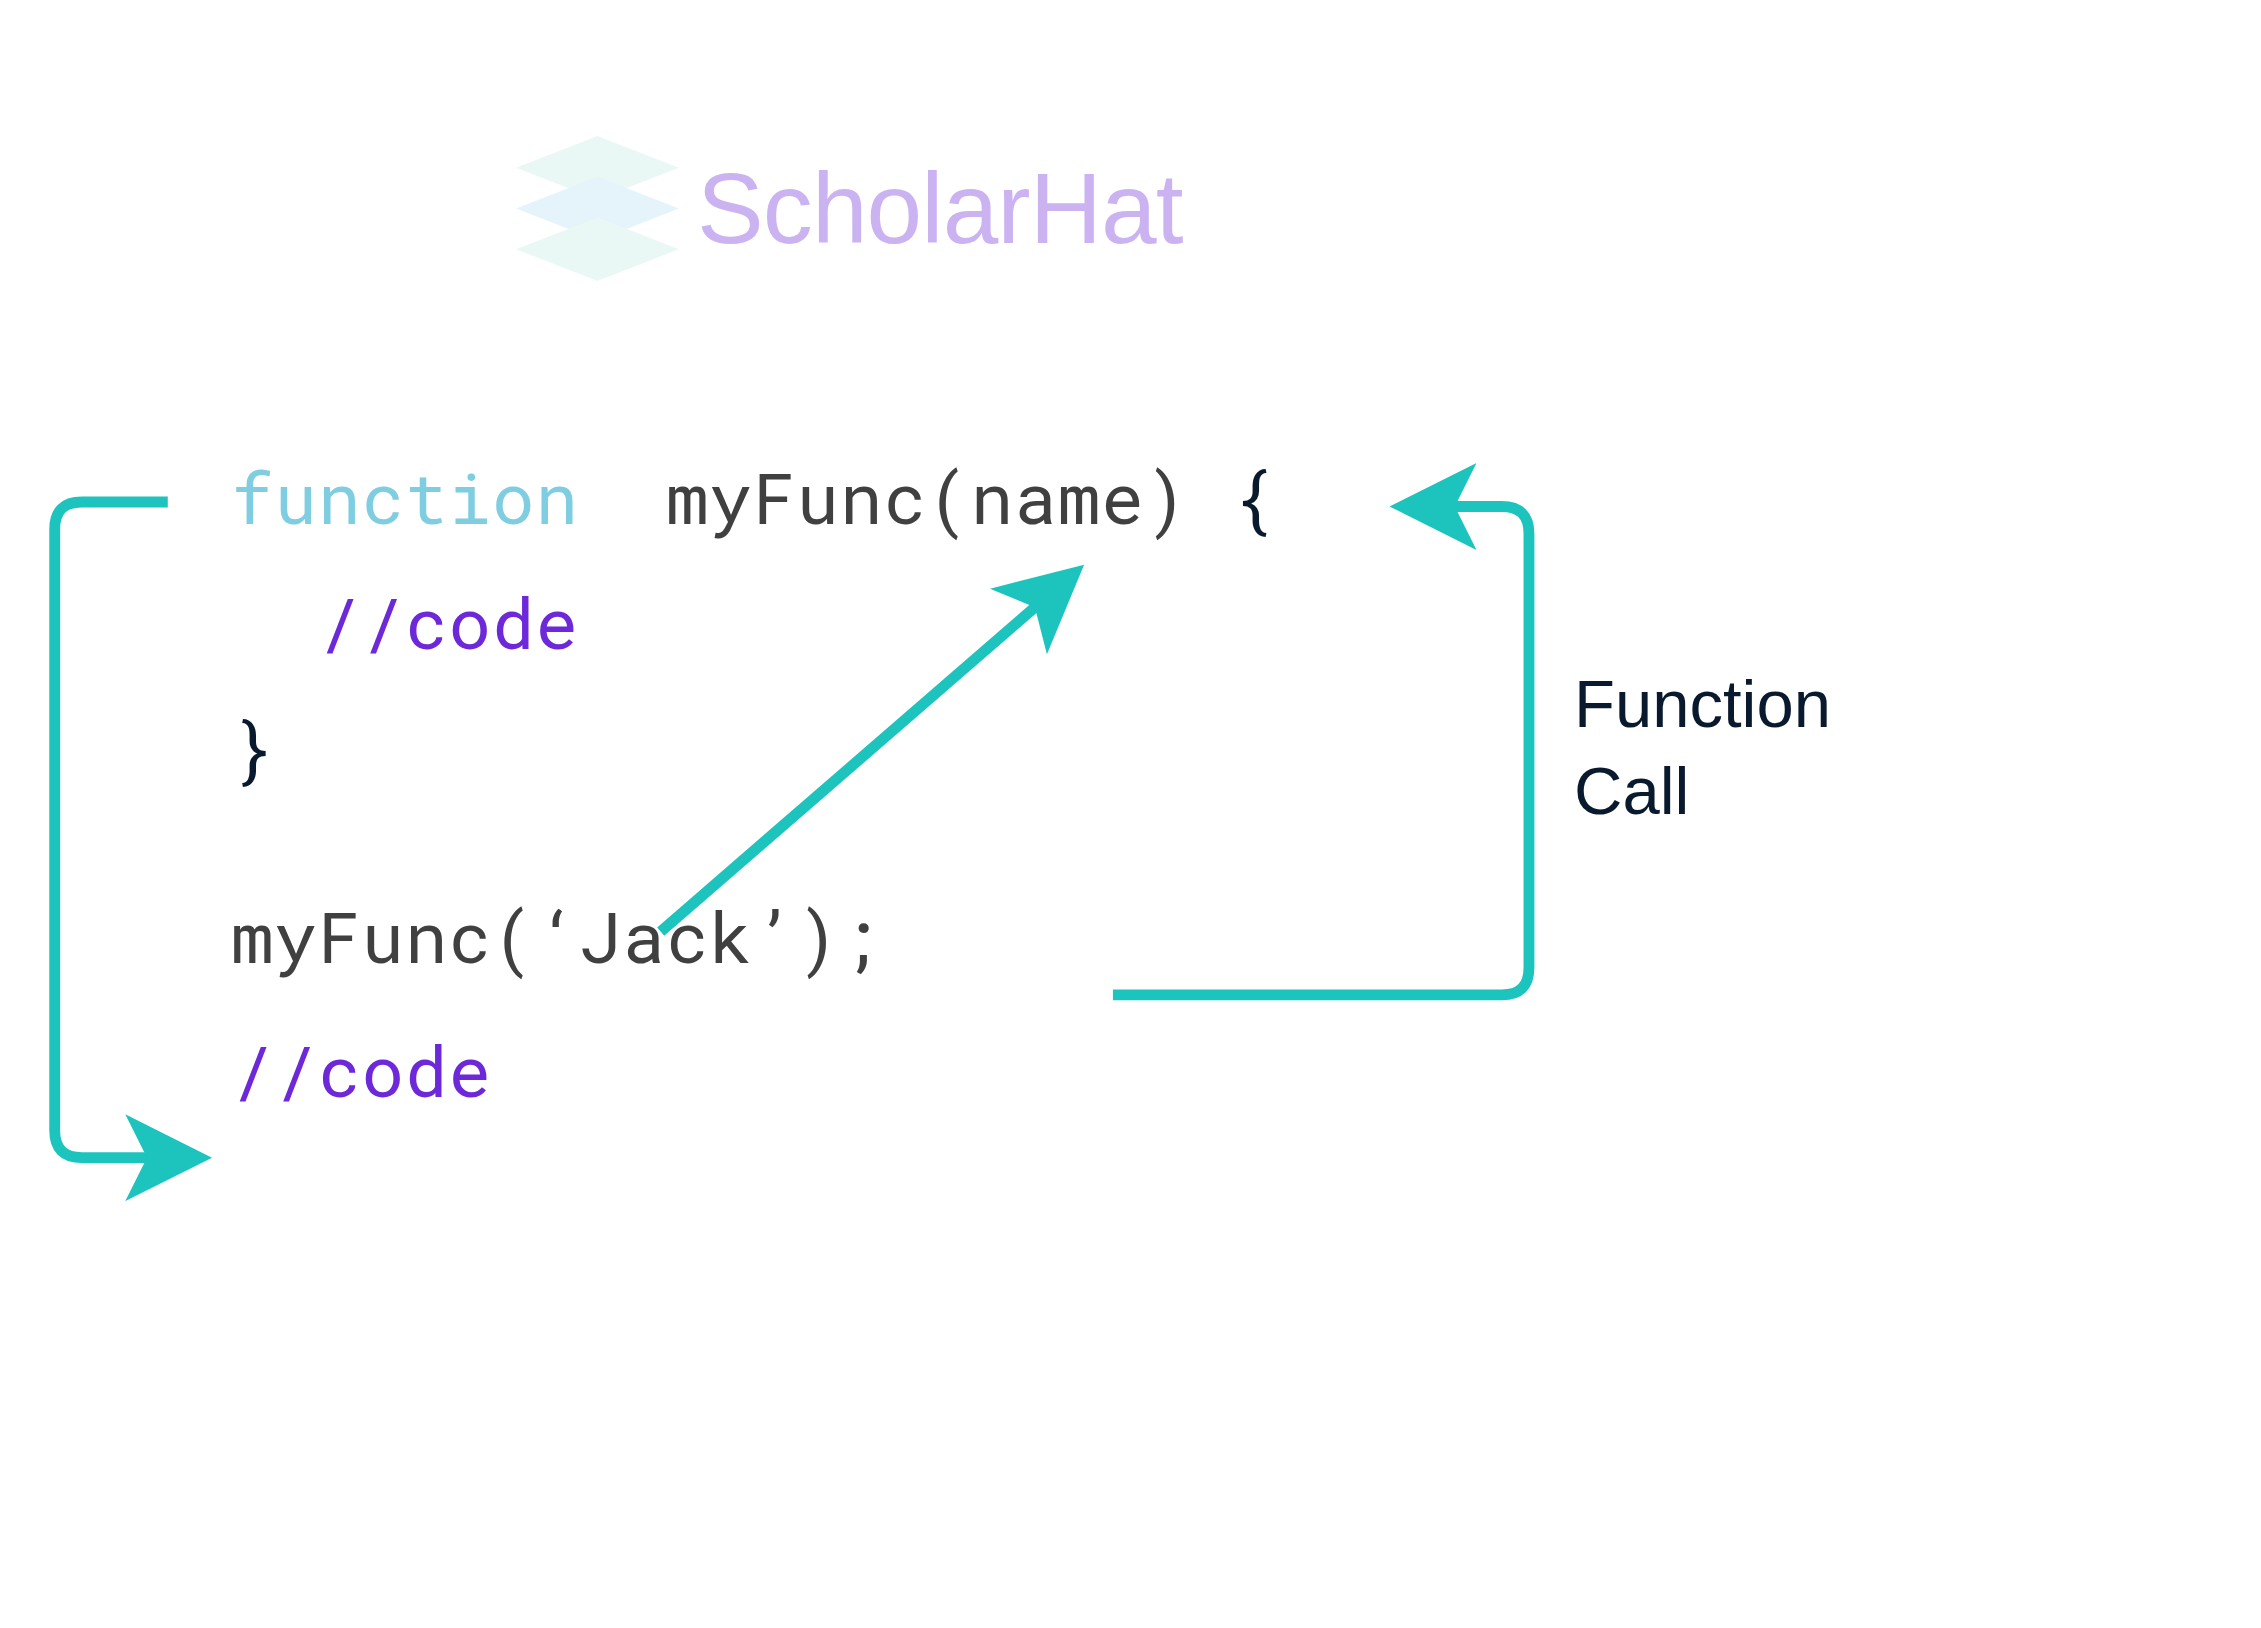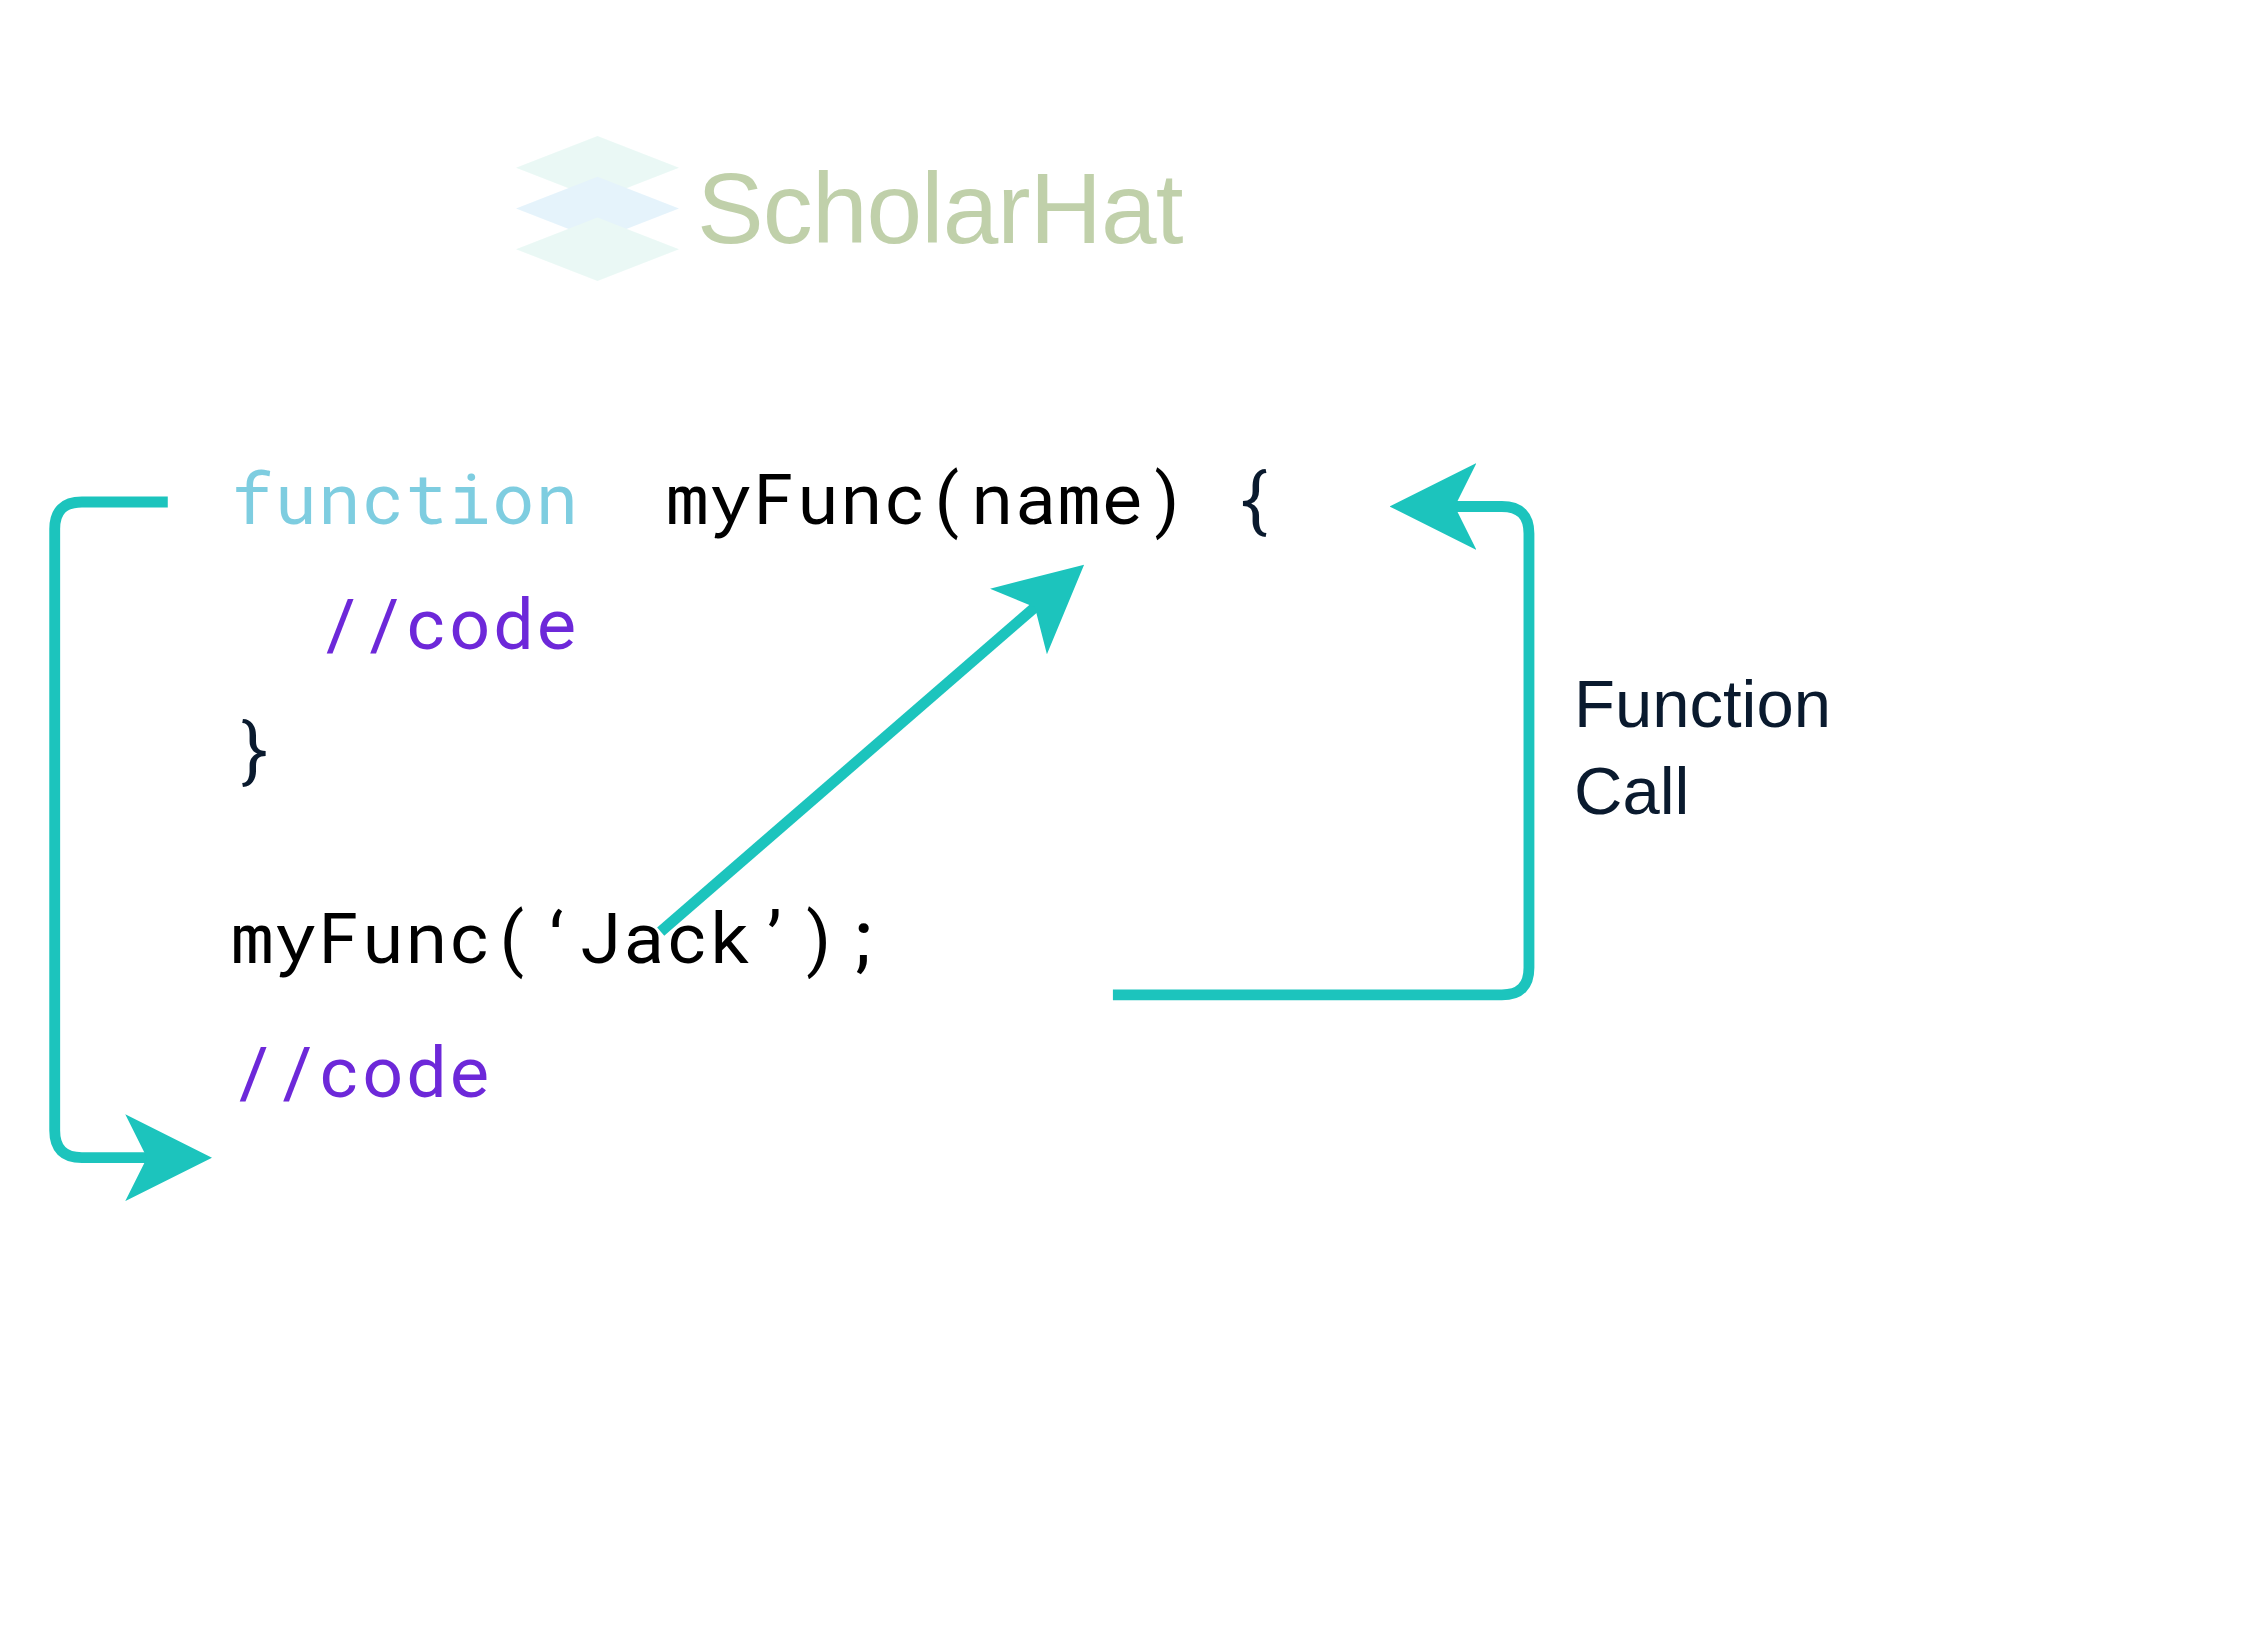--- a/index.html
+++ b/index.html
@@ -24,35 +24,35 @@
     gap: 18px;
     opacity: 0.35;
   }
   .logo-icon {
     width: 163px;
     height: 145px;
   }
   .logo-text {
     font-size: 100px;
     font-weight: 500;
-    color: #4d7c0f;
+    color: #6d28d9;
     letter-spacing: -0.9px;
   }
   .code {
     position: absolute;
     left: 231px;
     top: 461px;
     font-family: "Roboto Mono", "Courier New", monospace;
     font-size: 71px;
     line-height: 1.0;
     letter-spacing: 0.9px;
   }
   .line { white-space: pre; margin-bottom: 54px; }
   .kw { color: #7ecde0; }
-  .func { color: #000000; }
+  .func { color: #404040; }
   .brace { color: #0a1a2e; }
   .comment { color: #6d28d9; }
   .annotation {
     position: absolute;
     font-size: 67px;
     color: #0a1a2e;
     font-family: -apple-system, BlinkMacSystemFont, "Segoe UI", sans-serif;
     font-weight: 400;
     line-height: 1.3;
   }

